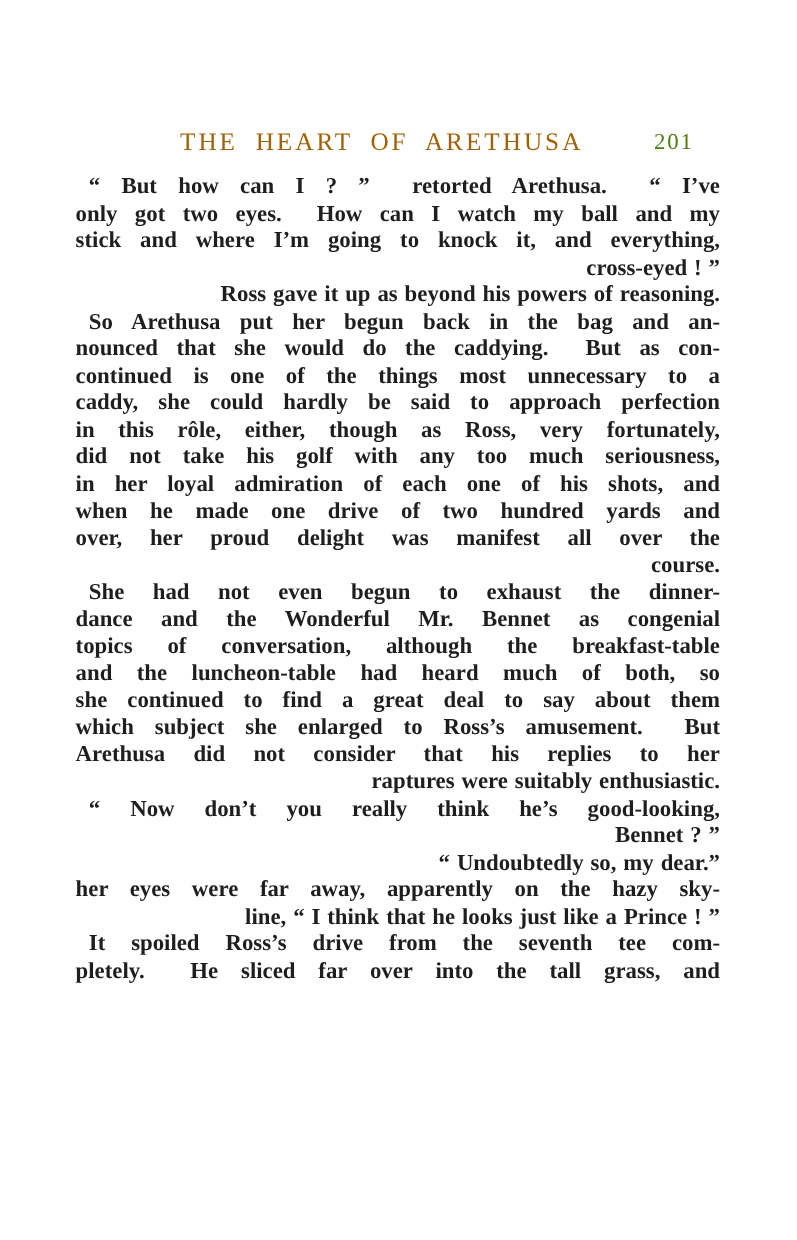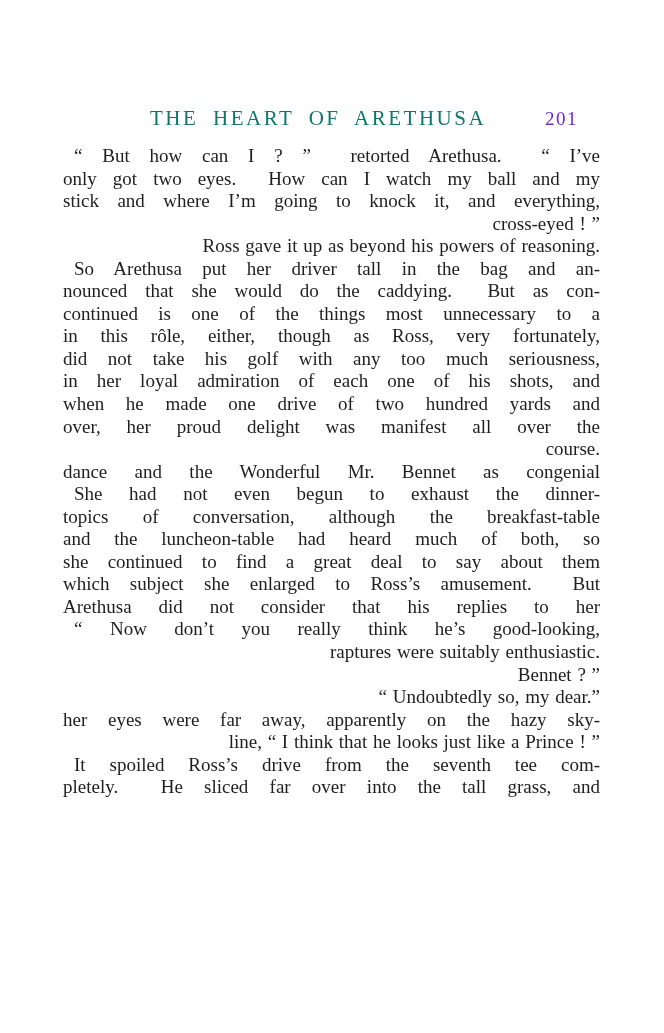--- a/index.html
+++ b/index.html
@@ -17,33 +17,33 @@
     top:106px; left:63px; width:537px; height:28px;
   }
   .title {
     position:absolute;
     left:50%; top:0;
     transform:translateX(-54%);
     font-size:21px;
     letter-spacing:2.5px;
     word-spacing:7px;
     white-space:nowrap;
-    color:#0f766e;
+    color:#a16207;
   }
   .folio {
     position:absolute;
     right:22px; top:2px;
     font-size:19px;
     letter-spacing:1.5px;
     font-variant-numeric:oldstyle-nums;
-    color:#6d28d9;
+    color:#4d7c0f;
   }
   .body {
     position:absolute;
-    top:145px; left:63px; width:537px;
+    top:145px; left:63px; width:537px;font-weight:bold;
   }
   .line {
     font-size:19px;
     line-height:22.55px;
     white-space:pre-wrap;
     text-align:right;
     word-spacing:1px;
     color:#1e1e1e;
   }
   .line.fill {
@@ -59,38 +59,39 @@
   <div class="header">
     <span class="title">THE HEART OF ARETHUSA</span>
     <span class="folio">201</span>
   </div>
   <div class="body">
       <div class="line indent fill">“ But how can I ? ”  retorted Arethusa.  “ I’ve</div>
       <div class="line fill">only got two eyes.  How can I watch my ball and my</div>
       <div class="line fill">stick and where I’m going to knock it, and everything,</div>
       <div class="line">cross-eyed ! ”</div>
       <div class="line indent">Ross gave it up as beyond his powers of reasoning.</div>
-      <div class="line indent fill">So Arethusa put her driver tall in the bag and an-</div>
+      <div class="line indent fill">So Arethusa put her begun back in the bag and an-</div>
       <div class="line fill">nounced that she would do the caddying.  But as con-</div>
       <div class="line fill">continued is one of the things most unnecessary to a</div>
+      <div class="line fill">caddy, she could hardly be said to approach perfection</div>
       <div class="line fill">in this rôle, either, though as Ross, very fortunately,</div>
       <div class="line fill">did not take his golf with any too much seriousness,</div>
       <div class="line fill">in her loyal admiration of each one of his shots, and</div>
       <div class="line fill">when he made one drive of two hundred yards and</div>
       <div class="line fill">over, her proud delight was manifest all over the</div>
       <div class="line">course.</div>
+      <div class="line indent fill">She had not even begun to exhaust the dinner-</div>
       <div class="line fill">dance and the Wonderful Mr. Bennet as congenial</div>
-      <div class="line indent fill">She had not even begun to exhaust the dinner-</div>
       <div class="line fill">topics of conversation, although the breakfast-table</div>
       <div class="line fill">and the luncheon-table had heard much of both, so</div>
       <div class="line fill">she continued to find a great deal to say about them</div>
       <div class="line fill">which subject she enlarged to Ross’s amusement.  But</div>
       <div class="line fill">Arethusa did not consider that his replies to her</div>
+      <div class="line">raptures were suitably enthusiastic.</div>
       <div class="line indent fill">“ Now don’t you really think he’s good-looking,</div>
-      <div class="line">raptures were suitably enthusiastic.</div>
       <div class="line">Bennet ? ”</div>
       <div class="line indent">“ Undoubtedly so, my dear.”</div>
       <div class="line fill">her eyes were far away, apparently on the hazy sky-</div>
       <div class="line">line, “ I think that he looks just like a Prince ! ”</div>
       <div class="line indent fill">It spoiled Ross’s drive from the seventh tee com-</div>
       <div class="line fill">pletely.  He sliced far over into the tall grass, and</div>
     </div>
 </div>
 
 </body></html>

